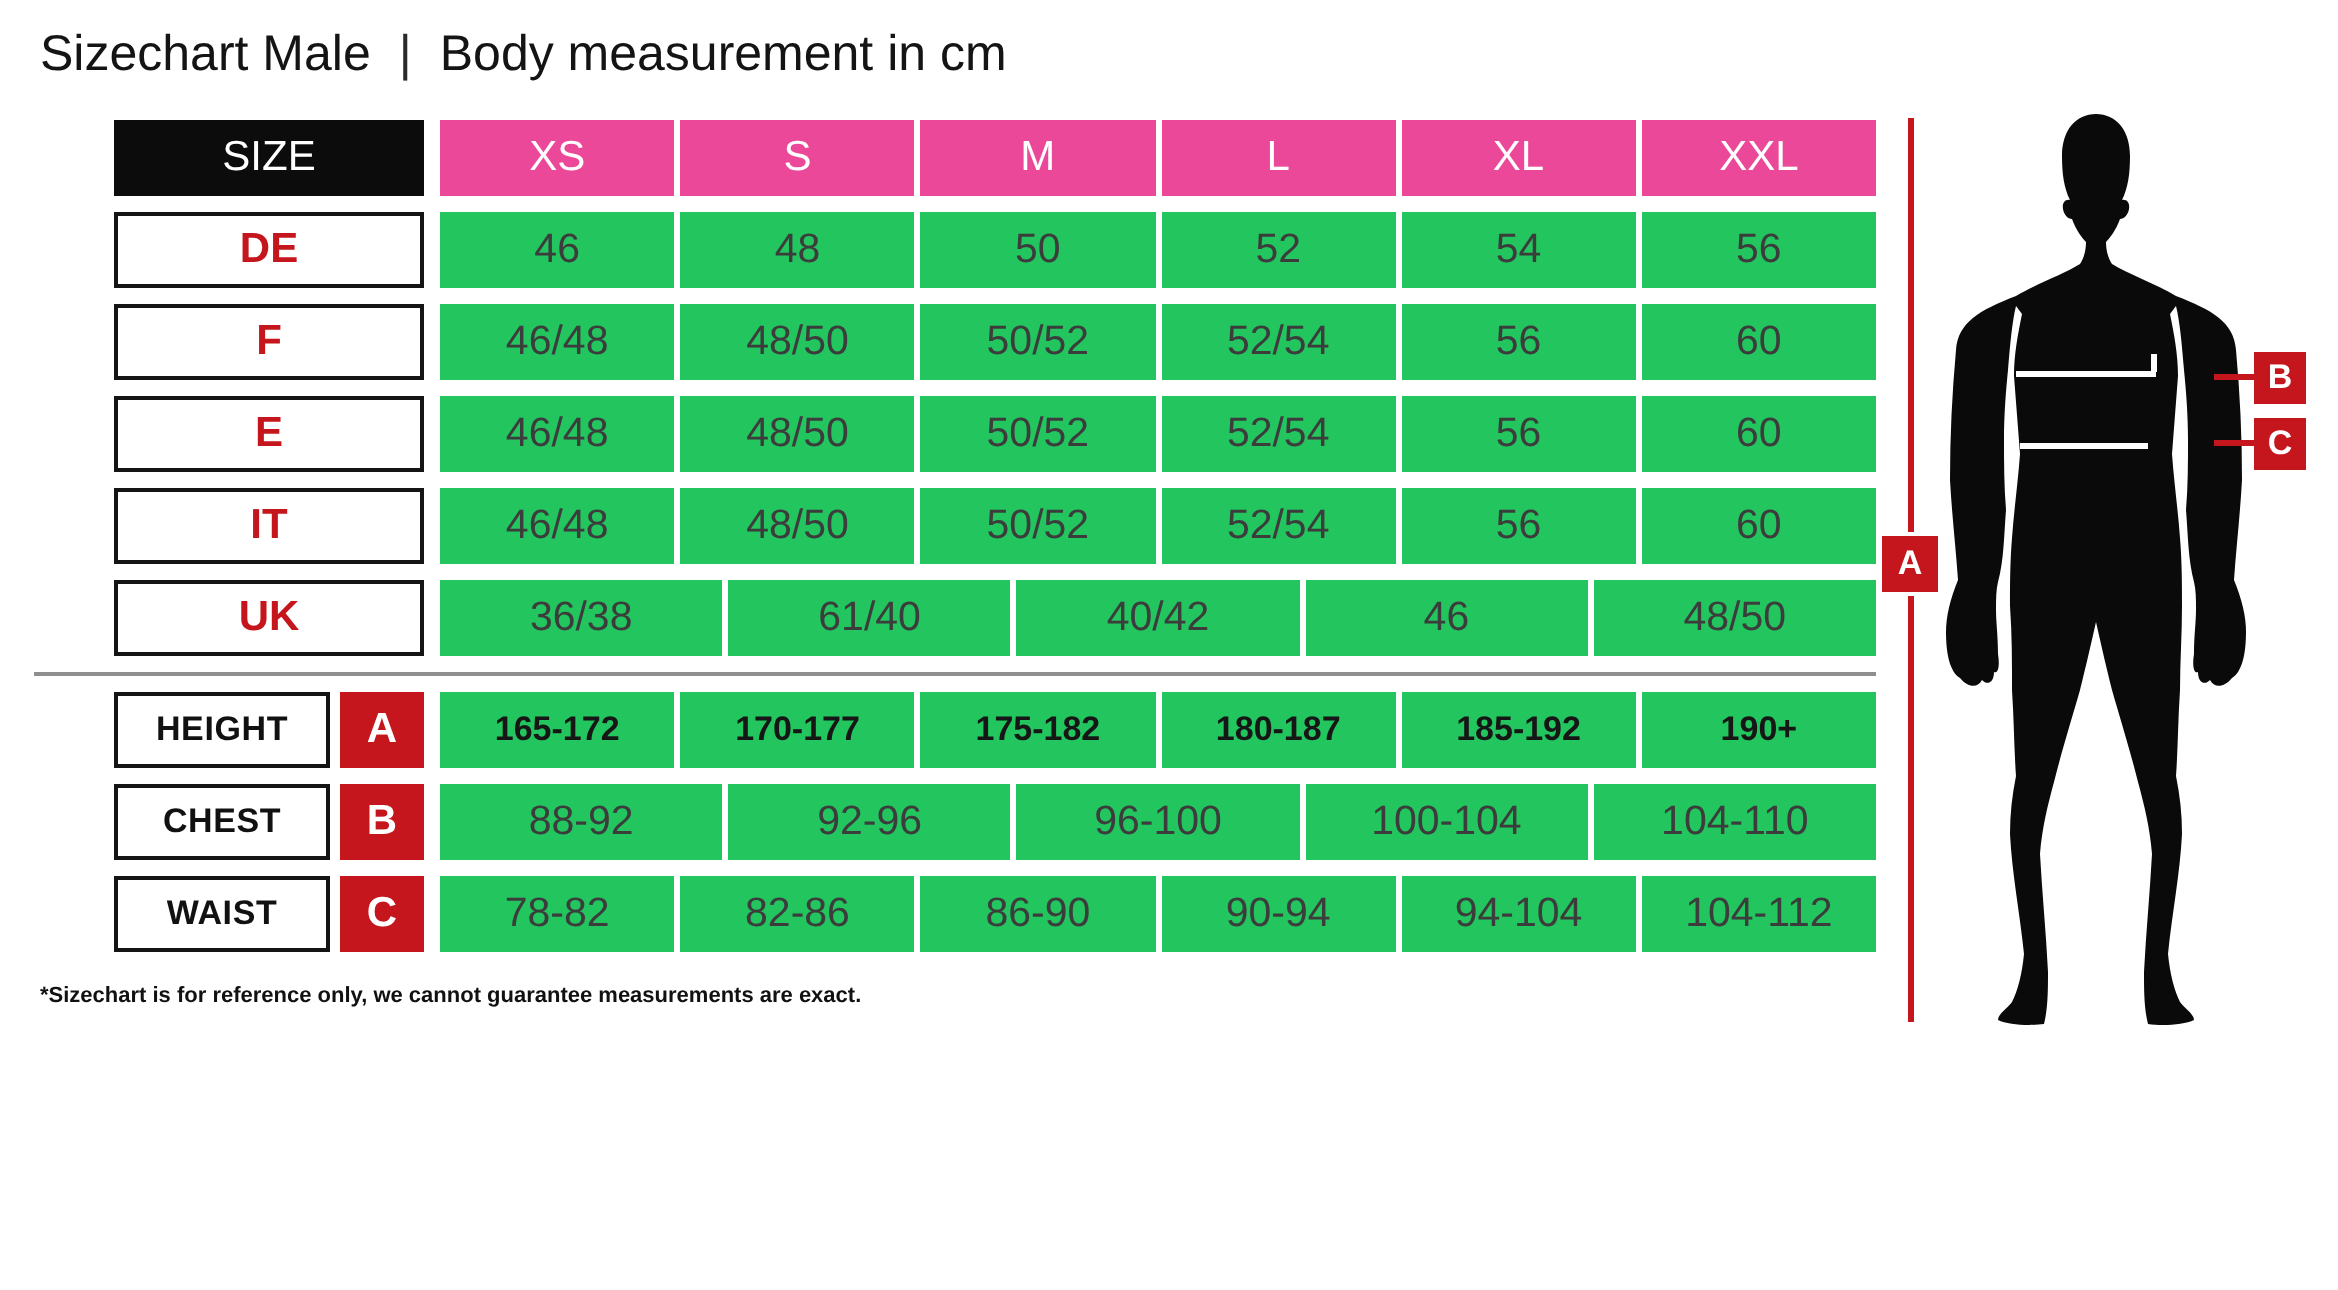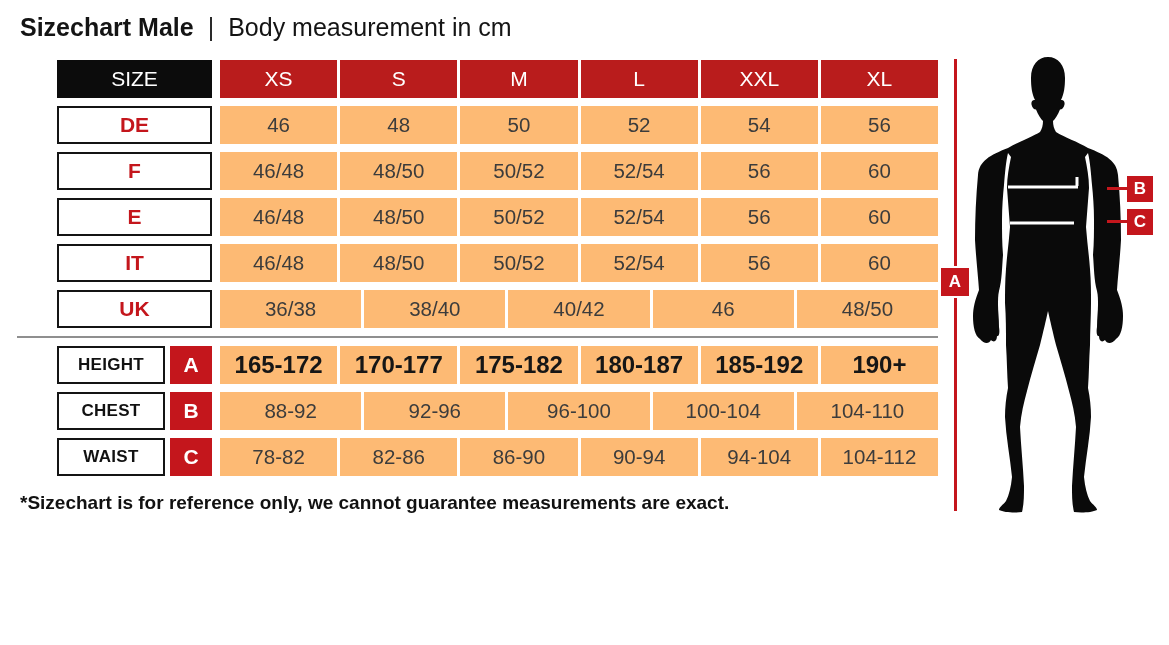--- a/index.html
+++ b/index.html
@@ -1,47 +1,47 @@
 <!DOCTYPE html>
 <html><head>
 <meta charset="utf-8">
 <style>
   html,body{margin:0;padding:0;background:#fff;}
   body{font-family:"Liberation Sans", sans-serif;}
   .canvas{position:relative;width:1169px;height:645px;background:#ffffff;overflow:hidden;}
 
   
   .title{position:absolute;left:20px;top:13px;font-size:25px;color:#141414;white-space:nowrap;}
-  .t-main{font-weight:bold;}
+  .t-main{font-weight:normal;}
   .t-sep{margin:0 14px;font-weight:normal;color:#2a2a2a;}
   .t-sub{font-weight:normal;}
 
   
   .table{position:absolute;left:17px;top:60px;width:921px;}
   .row{display:flex;gap:8px;height:38px;margin-bottom:8px;margin-left:40px;}
   .cells{flex:1;display:flex;gap:3px;min-width:0;}
   .cell{flex:1;display:flex;align-items:center;justify-content:center;
-        background:#fdba74;color:#3c3c3c;font-size:20.5px;}
+        background:#22c55e;color:#3c3c3c;font-size:20.5px;}
   .hdr .sizehead{flex:0 0 155px;background:#0c0c0c;color:#fff;font-size:21px;
         display:flex;align-items:center;justify-content:center;}
-  .hdr .cell{background:#b91c1c;color:#fff;font-size:21px;}
+  .hdr .cell{background:#ec4899;color:#fff;font-size:21px;}
   .sizebox{flex:0 0 155px;box-sizing:border-box;border:2.5px solid #141414;background:#fff;
         color:#c4161c;font-weight:bold;font-size:21px;
         display:flex;align-items:center;justify-content:center;}
   .mwrap{flex:0 0 155px;display:flex;gap:5px;}
   .mbox{flex:0 0 108px;box-sizing:border-box;border:2.5px solid #141414;background:#fff;
         color:#111;font-weight:bold;font-size:17px;letter-spacing:0.3px;
         display:flex;align-items:center;justify-content:center;}
   .mmark{flex:1;background:#c4161c;color:#fff;font-weight:bold;font-size:21px;
         display:flex;align-items:center;justify-content:center;}
-  .bold-cells .cell{font-weight:bold;color:#161616;font-size:24px;}
+  .bold-cells .cell{font-weight:bold;color:#161616;font-size:17px;}
   .sep-line{height:2px;background:#8f8f8f;margin:2px 0 8px 0;}
 
   
-  .footnote{position:absolute;left:20px;top:492px;font-size:19px;font-weight:bold;color:#111;}
+  .footnote{position:absolute;left:20px;top:492px;font-size:11px;font-weight:bold;color:#111;}
 
   
   .aline{position:absolute;left:954px;width:2.5px;background:#c4161c;}
   .seg1{top:59px;height:207px;}
   .seg2{top:298px;height:213px;}
   .abox{position:absolute;left:941px;top:268px;width:28px;height:28px;background:#c4161c;
         color:#fff;font-weight:bold;font-size:17px;
         display:flex;align-items:center;justify-content:center;}
   .man{position:absolute;left:970px;top:55px;}
   .connector{position:absolute;height:3px;width:20px;left:1107px;background:#c4161c;}
@@ -62,22 +62,22 @@
   </div>
 
   <div class="table">
     <div class="row hdr" id="header-row">
         <div class="sizehead">SIZE</div>
         <div class="cells">
           <div class="cell">XS</div>
           <div class="cell">S</div>
           <div class="cell">M</div>
           <div class="cell">L</div>
+          <div class="cell">XL</div>
           <div class="cell">XXL</div>
-          <div class="cell">XL</div>
         </div>
       </div>
     <div id="size-rows">
         <div class="row">
           <div class="sizebox">DE</div>
           <div class="cells">
             <div class="cell">46</div>
             <div class="cell">48</div>
             <div class="cell">50</div>
             <div class="cell">52</div>
@@ -115,21 +115,21 @@
             <div class="cell">50/52</div>
             <div class="cell">52/54</div>
             <div class="cell">56</div>
             <div class="cell">60</div>
           </div>
         </div>
         <div class="row">
           <div class="sizebox">UK</div>
           <div class="cells">
             <div class="cell">36/38</div>
-            <div class="cell">38/40</div>
+            <div class="cell">61/40</div>
             <div class="cell">40/42</div>
             <div class="cell">46</div>
             <div class="cell">48/50</div>
           </div>
         </div>
       </div>
     <div class="sep-line"></div>
     <div id="measure-rows">
         <div class="row">
           <div class="mwrap">

